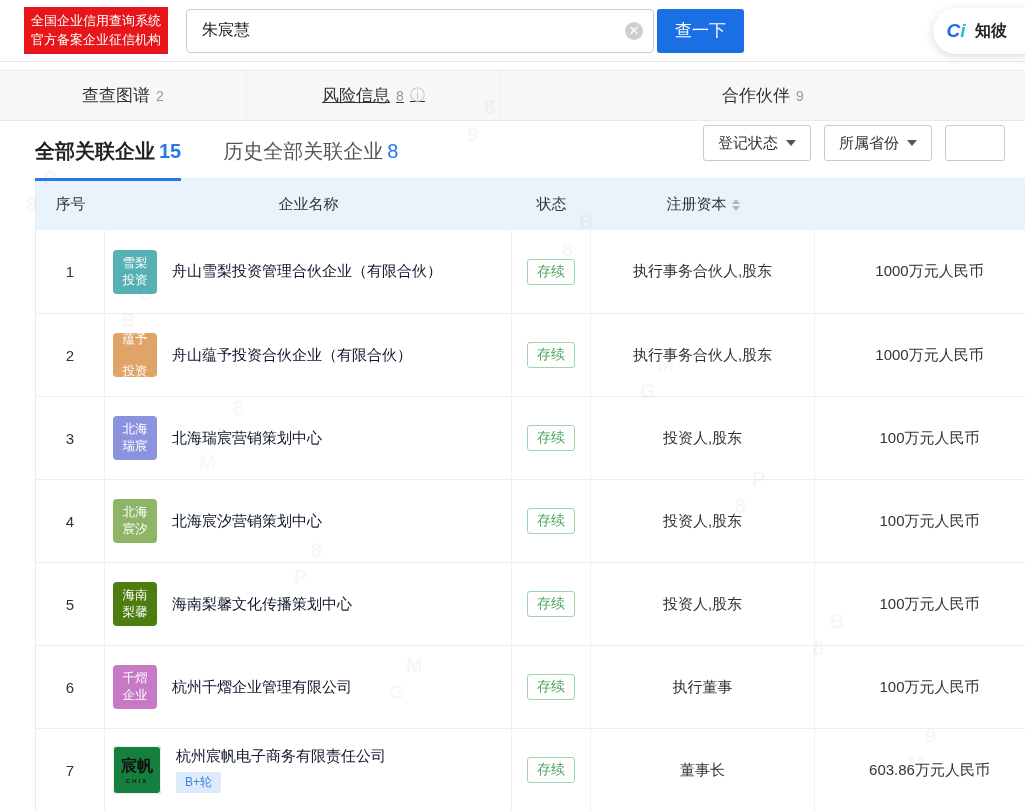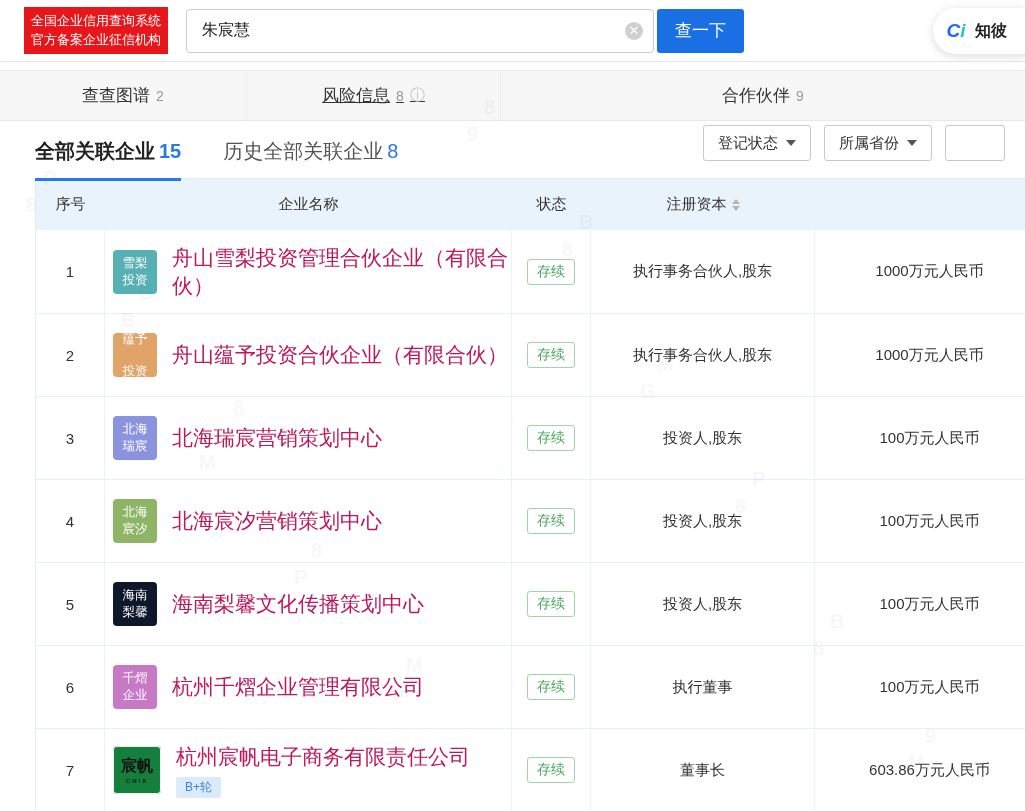--- a/index.html
+++ b/index.html
@@ -54,21 +54,21 @@
   .trow:first-child { border-top:none; }
   .td { height:100%; display:flex; align-items:center; justify-content:center; border-right:1px solid #eaf1f9; font-size:15px; color:#333; }
   .td:last-child { border-right:none; }
   .td-no { color:#333; }
   .td-name { justify-content:flex-start; padding-left:8px; }
   .company-badge { width:44px; height:44px; border-radius:4px; color:#fff; font-size:12.5px; line-height:1.35; display:flex; flex-direction:column; align-items:center; justify-content:center; flex:none; }
   .company-logo { width:48px; height:48px; border-radius:4px; background:#15803d; box-shadow:0 0 0 1px #eee inset; display:flex; flex-direction:column; align-items:center; justify-content:center; flex:none; }
   .logo-zh { font-family:"Liberation Serif","DejaVu Serif",serif; font-weight:700; font-size:16px; color:#111; }
   .logo-en { font-size:6px; font-weight:700; letter-spacing:2px; color:#111; margin-top:1px; }
   .name-block { margin-left:15px; display:flex; flex-direction:column; align-items:flex-start; gap:6px; }
-  .company-link { color:#be185d; font-size:21px; cursor:pointer; text-decoration:none; }
+  .company-link { color:#0f172a; font-size:15px; cursor:pointer; text-decoration:none; }
   .funding-tag { background:#dcebfb; color:#4083d8; font-size:12px; padding:2px 9px; border-radius:2px; }
   .status-badge { border:1px solid #9fd4ad; color:#4aa65c; font-size:14px; padding:3px 9px; border-radius:3px; background:#fff; }
   
   .wm { position:fixed; left:0; top:0; width:100%; height:100%; pointer-events:none; z-index:50; }
   .wm span { position:absolute; font-size:20px; font-weight:700; color:rgba(120,120,120,.06); }
 </style>
 </head>
 <body>
 
 <div class="topbar">
@@ -213,21 +213,21 @@
     <div class="td">
       <span class="status-badge">存续</span>
     </div>
     <div class="td">投资人,股东</div>
     <div class="td">100万元人民币</div>
   </div>
 
   <div class="trow">
     <div class="td td-no">5</div>
     <div class="td td-name">
-      <div class="company-badge" style="background: #0f172a; text-align: right;">
+      <div class="company-badge" style="background: #4d7c0f; text-align: right;">
             <span>海南</span>
             <span>梨馨</span>
           </div>
 
       <div class="name-block">
         <a class="company-link">海南梨馨文化传播策划中心</a>
 
       </div>
     </div>
     <div class="td">

